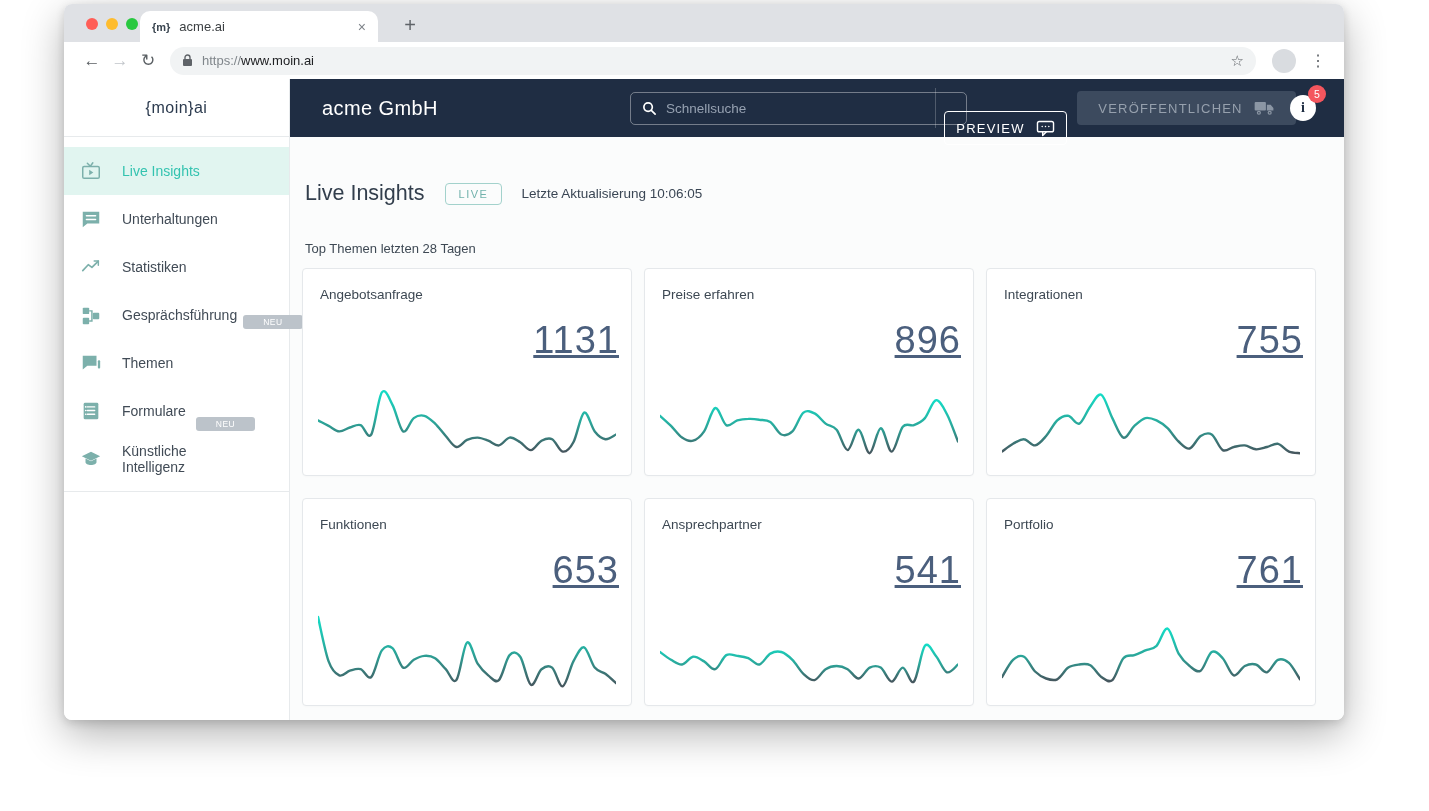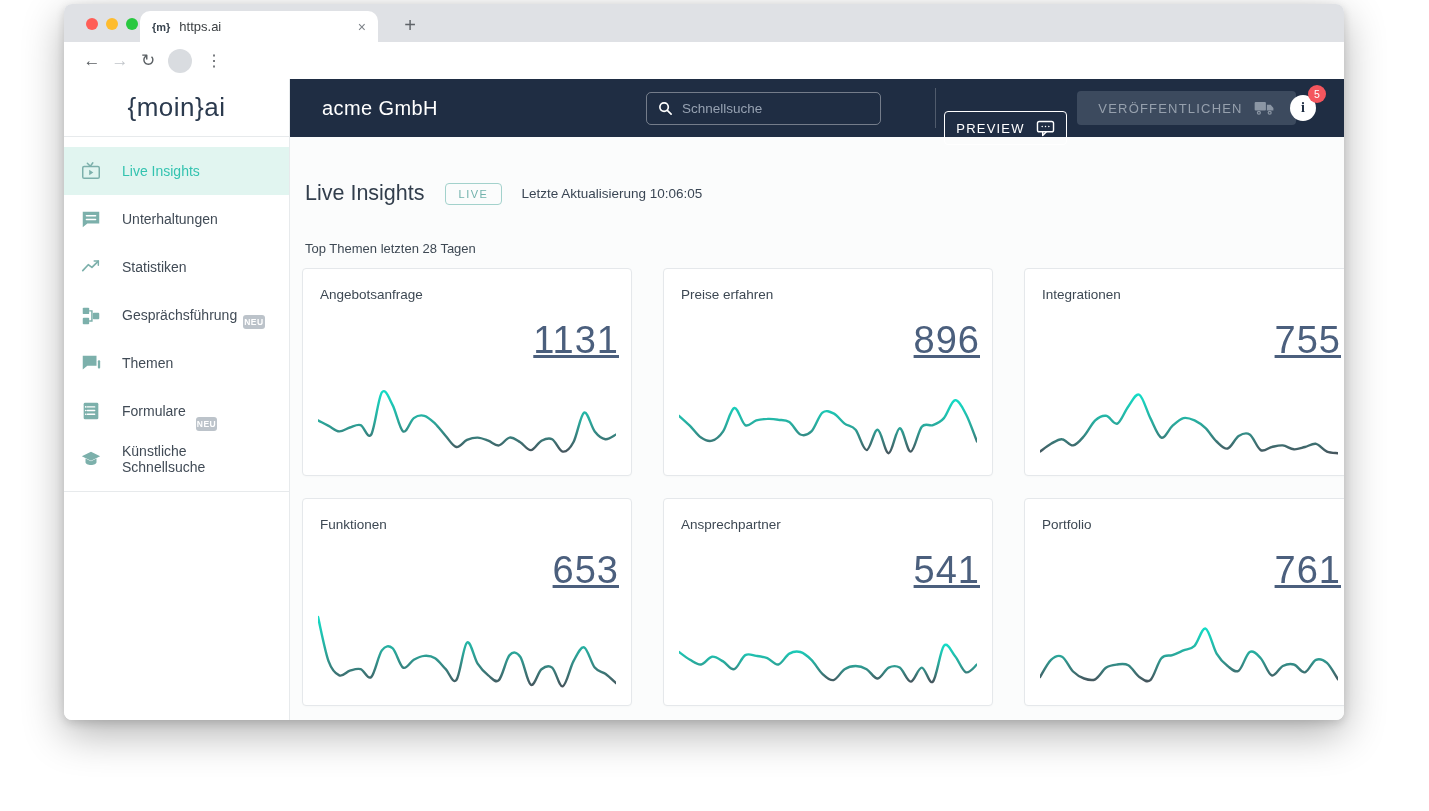--- a/index.html
+++ b/index.html
@@ -31,40 +31,40 @@
   .url .host { color:#202124; }
   .omni-star { margin-left:auto; font-size:15px; color:#5f6368; cursor:pointer; }
   .avatar { width:24px; height:24px; border-radius:50%; background:#d9dce0; margin:0 10px 0 6px; cursor:pointer; }
   .kebab { font-size:16px; color:#5f6368; letter-spacing:0; cursor:pointer; padding:0 4px; }
 
   
   .app { display:flex; height:641px; }
 
   .sidebar { width:226px; background:#fff; border-right:1px solid #e7eaec; display:flex; flex-direction:column; }
   .logo { height:58px; border-bottom:1px solid #e7eaec; display:flex; align-items:center; justify-content:center;
-          font-size:26px; color:#2b3a4e; letter-spacing:.5px; }
+          font-size:16px; color:#2b3a4e; letter-spacing:.5px; }
   .nav { padding-top:10px; }
   .nav-item { display:flex; align-items:center; min-height:48px; padding:4px 14px 4px 16px; gap:20px; font-size:14px;
               color:#414b56; cursor:pointer; }
   .nav-item .nicon { width:22px; min-width:22px; height:22px; display:flex; align-items:center; justify-content:center; }
   .nav-item.active { background:#e1f5f0; color:#33c3b0; }
   .nav-label-wrap { display:flex; align-items:center; }
   .nav-label-wrap.nowrap { white-space:nowrap; }
-  .neu { background:#bcc3ca; color:#fff; font-size:8.5px; font-weight:bold; letter-spacing:.5px; border-radius:3px;
-         padding:3px 1px; line-height:1; }
+  .neu { background:#bcc3ca; color:#fff; font-size:8.5px; font-weight:normal; letter-spacing:.5px; border-radius:3px;
+         padding:3px 20px; line-height:1; }
   .neu.off1 { margin-left:6px; transform:translateY(7px); }
   .neu.off2 { margin-left:10px; transform:translateY(13px); }
   .nav-divider { border-top:1px solid #e7eaec; margin-top:8px; }
 
   .contentcol { flex:1; display:flex; flex-direction:column; background:#fbfcfc; }
 
   .appbar { height:58px; background:#1f2d43; position:relative; flex:none; }
   .org { position:absolute; left:32px; top:50%; transform:translateY(-50%); color:#fff; font-size:20px; letter-spacing:.4px; }
-  .search { position:absolute; left:340px; top:13px; width:235px; height:33px; border:1px solid rgba(255,255,255,.38);
-            border-radius:5px; display:flex; align-items:center; padding:0 11px; gap:9px;margin-left:16px; }
+  .search { position:absolute; left:340px; top:13px; width:337px; height:33px; border:1px solid rgba(255,255,255,.38);
+            border-radius:5px; display:flex; align-items:center; padding:0 11px; gap:9px; }
   .search input { background:transparent; border:none; outline:none; color:#cfd6df; font-size:13.5px; width:100%;
                   font-family:"Liberation Sans",sans-serif; }
   .search input::placeholder { color:#96a1b1; }
   .vdivider { position:absolute; left:645px; top:9px; height:40px; width:1px; background:rgba(255,255,255,.22); }
   .btn { position:absolute; top:12px; height:34px; display:flex; align-items:center; justify-content:center; gap:11px;
          border-radius:4px; font-size:13px; letter-spacing:1.2px; cursor:pointer; }
   .btn-preview { left:654px; width:123px; border:1.5px solid #fff; color:#fff;margin-top:20px; }
   .btn-publish { left:787px; width:219px; background:#3c4a5e; color:#96a0ad; }
   .info-wrap { position:absolute; left:1000px; top:16px; width:26px; height:26px; cursor:pointer; }
   .info-circle { width:26px; height:26px; border-radius:50%; background:#fff; color:#1f2d43; display:flex; align-items:center;
@@ -73,21 +73,21 @@
            color:#fff; font-size:10.5px; display:flex; align-items:center; justify-content:center; }
 
   .main { flex:1; position:relative; }
   .title-row { position:absolute; left:15px; top:44px; display:flex; align-items:center; }
   .h1 { font-size:21.5px; color:#323e4c; }
   .live-badge { margin-left:20px; border:1px solid #a3d2cc; color:#72b2ac; font-size:11px; letter-spacing:1.5px;
                 padding:4px 13px; border-radius:4px; }
   .updated { margin-left:19px; font-size:13.5px; font-weight:normal; color:#3a4654; }
   .section-label { position:absolute; left:15px; top:104px; font-size:13px; color:#3e4954; }
 
-  .grid { position:absolute; left:12px; top:131px; display:grid; grid-template-columns:repeat(3,330px); gap:22px 31px; }
+  .grid { position:absolute; left:12px; top:131px; display:grid; grid-template-columns:repeat(3,330px); gap:22px 12px; }
   .card { width:330px; height:208px; background:#fff; border:1px solid #e5e8eb; border-radius:4px; position:relative;
           box-shadow:0 1px 2px rgba(0,0,0,.02); }
   .card-title { position:absolute; left:17px; top:18px; font-size:13.5px; color:#3d4853; }
   .card-value { position:absolute; right:12px; top:50px; font-size:38px; color:#4b5f7d; letter-spacing:1px;text-decoration:underline; }
   .card-spark { position:absolute; left:15px; right:15px; bottom:11px; height:84px; }
   .card-spark svg { display:block; }
 </style>
 </head>
 <body>
 
@@ -95,30 +95,40 @@
   <div class="window">
 
     <div class="tabstrip">
       <div class="lights">
         <div class="light red"></div>
         <div class="light yellow"></div>
         <div class="light green"></div>
       </div>
       <div class="tab">
         <span class="tab-favicon">{m}</span>
-        <span class="tab-title">https.ai</span>
+        <span class="tab-title">acme.ai</span>
         <span class="tab-close">×</span>
       </div>
       <div class="newtab">+</div>
     </div>
 
     <div class="toolbar">
       <span class="navbtn">←</span>
       <span class="navbtn disabled">→</span>
       <span class="navbtn">↻</span>
+      <div class="omnibox">
+        <span class="lock">
+          <svg width="11" height="13" viewBox="0 0 11 13">
+              <rect x="1" y="5" width="9" height="7" rx="1" fill="#5f6368"></rect>
+              <path d="M3 5 V3.5 a2.5 2.5 0 0 1 5 0 V5" fill="none" stroke="#5f6368" stroke-width="1.4"></path>
+            </svg>
+        </span>
+        <span class="url"><span class="scheme">https://</span><span class="host">www.moin.ai</span></span>
+        <span class="omni-star">☆</span>
+      </div>
       <div class="avatar"></div>
       <span class="kebab">⋮</span>
     </div>
 
     <div class="app">
 
       <div class="sidebar">
         <div class="logo">{moin}ai</div>
         <div class="nav">
 
@@ -201,21 +211,21 @@
           </div>
 
           <div class="nav-item">
             <span class="nicon">
               <svg width="22" height="22" viewBox="0 0 24 24" fill="#7cb0ab">
                   <path d="M12 4 L22 9 L12 14 L2 9 Z"></path>
                   <path d="M6 11.5 v4 c0 1.5 2.7 3 6 3 s6 -1.5 6 -3 v-4 l-6 3 Z"></path>
                 </svg>
             </span>
             <span class="nav-label-wrap" style="max-width:130px;">
-                <span>Künstliche Schnellsuche</span>
+                <span>Künstliche Intelligenz</span>
               </span>
           </div>
 
           <div class="nav-divider"></div>
         </div>
       </div>
 
       <div class="contentcol">
 
         <div class="appbar">

